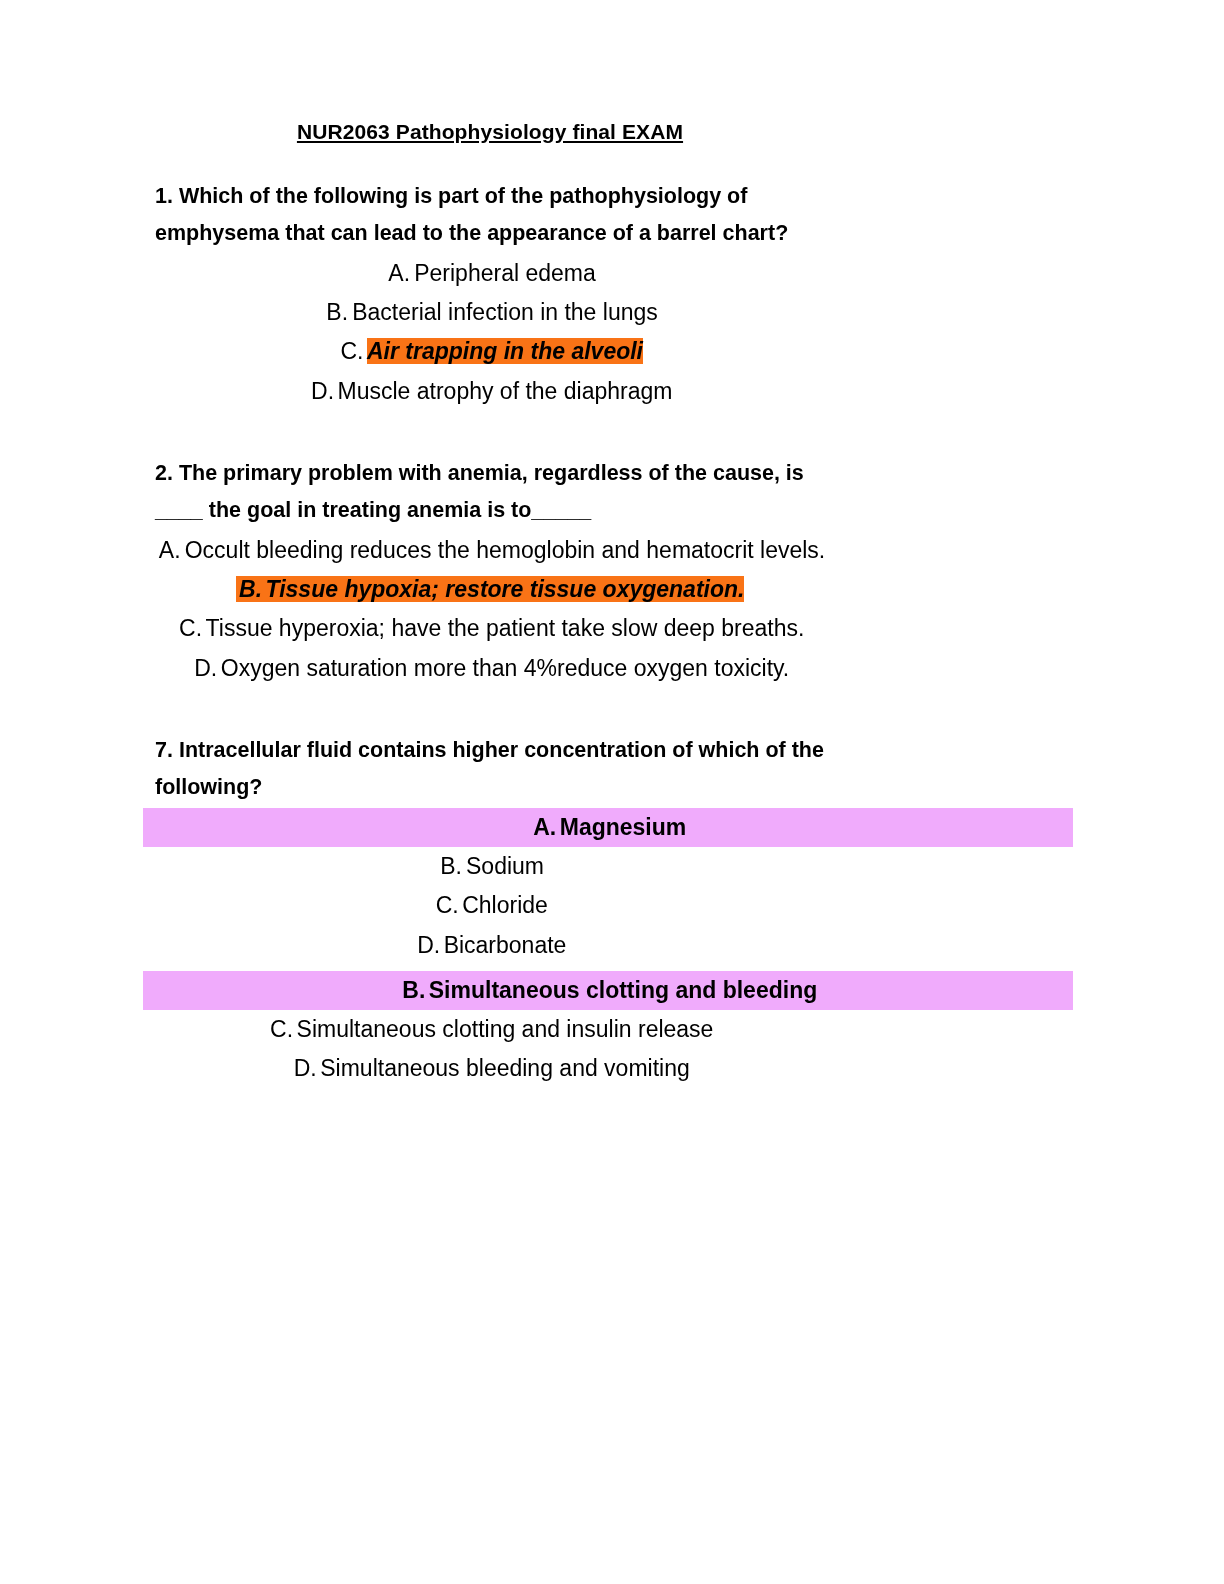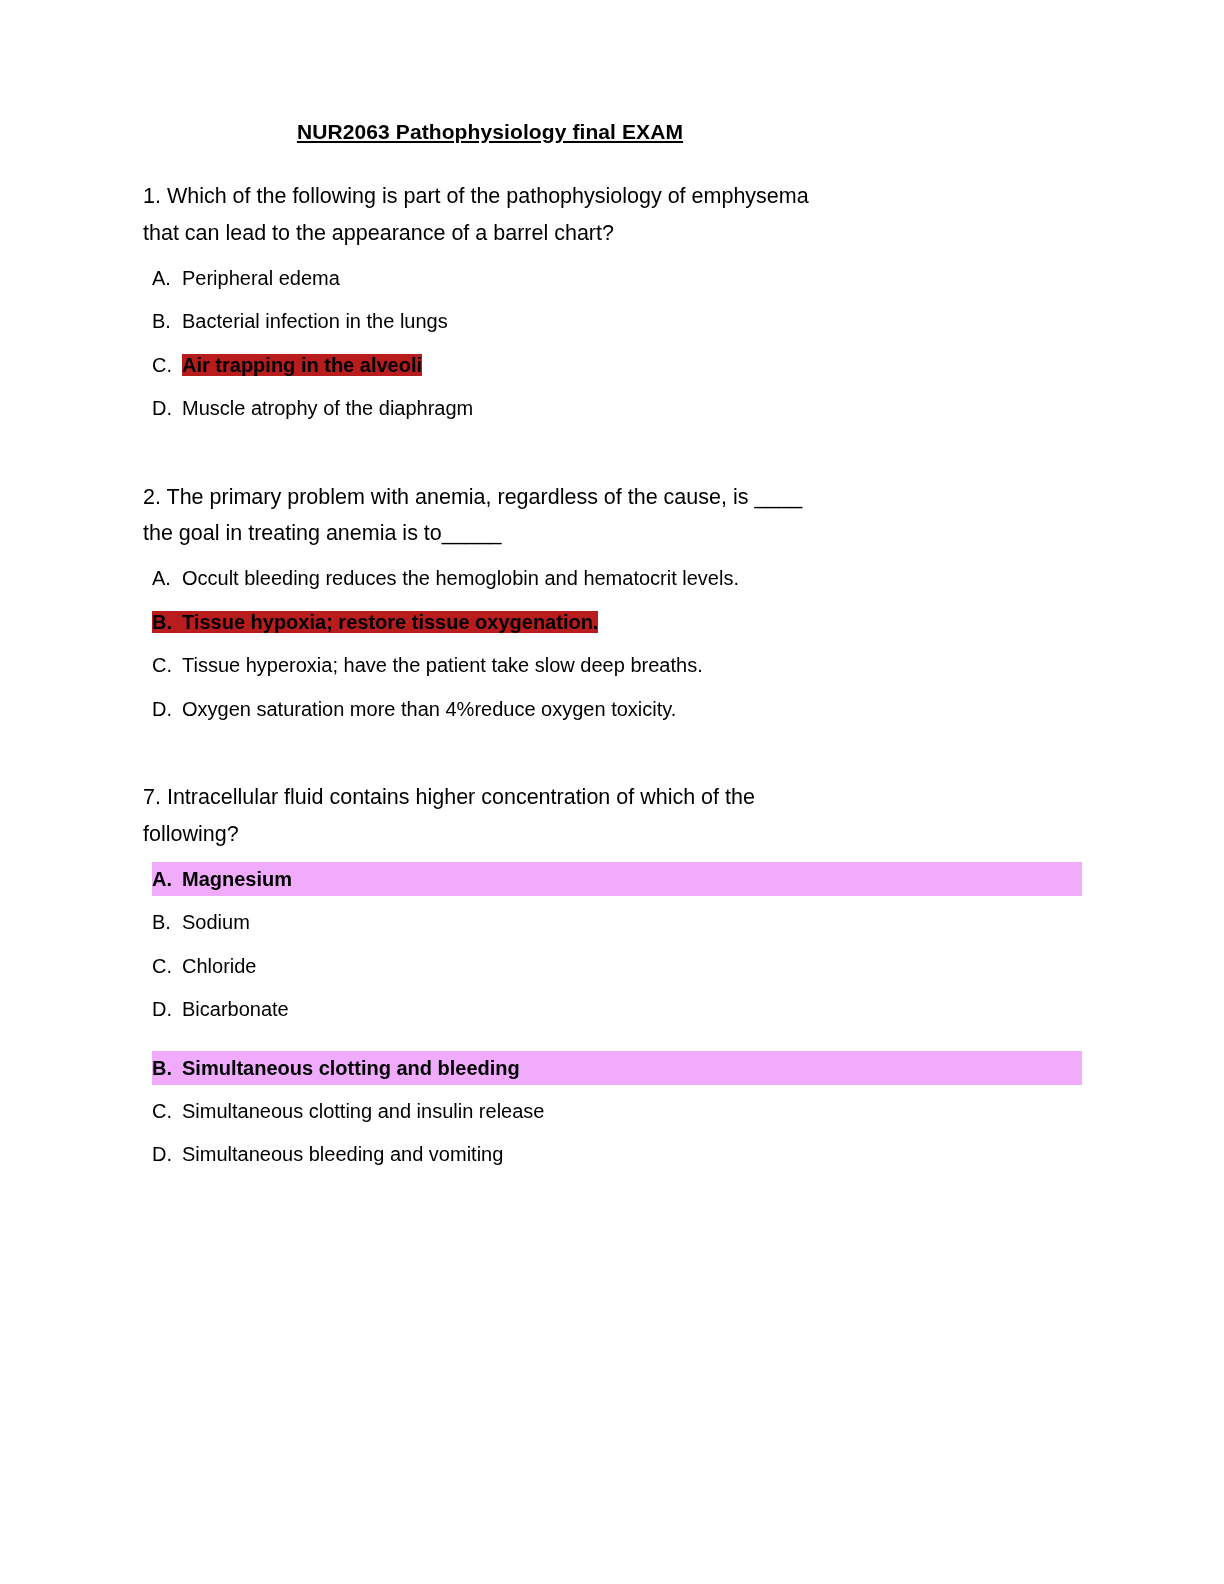--- a/index.html
+++ b/index.html
@@ -26,43 +26,46 @@
     text-align: center;
     font-weight: bold;
     font-size: 21px;
     text-decoration: underline;
     margin: 0 0 34px 0;
     letter-spacing: 0.1px;
   }
   .question {
     font-size: 21.5px;
     line-height: 1.72;
-    margin: 0 0 2px 0;
+    margin: 0 0 2px 12px;
     max-width: 905px;
+    font-weight: bold;
   }
   .choice {
-    font-size: 20px;
+    font-size: 23px;
     line-height: 1.62;
-    margin: 9px;
+    margin: 0;
     padding: 1px 0;
     display: block;
+    text-align: center;
   }
   .choice .lbl {
     display: inline-block;
     min-width: 30px;
   }
   .hl-full {
     background: #f0abfc;
     font-weight: bold;
     display: block;
     width: 930px;
   }
   .hl-inline {
-    background: #b91c1c;
+    background: #f97316;
     font-weight: bold;
+    font-style: italic;
   }
   .gap-block {
     height: 44px;
   }
   .gap-small {
     height: 6px;
   }
   .q-block { margin-bottom: 0; }
 </style>
 </head>

